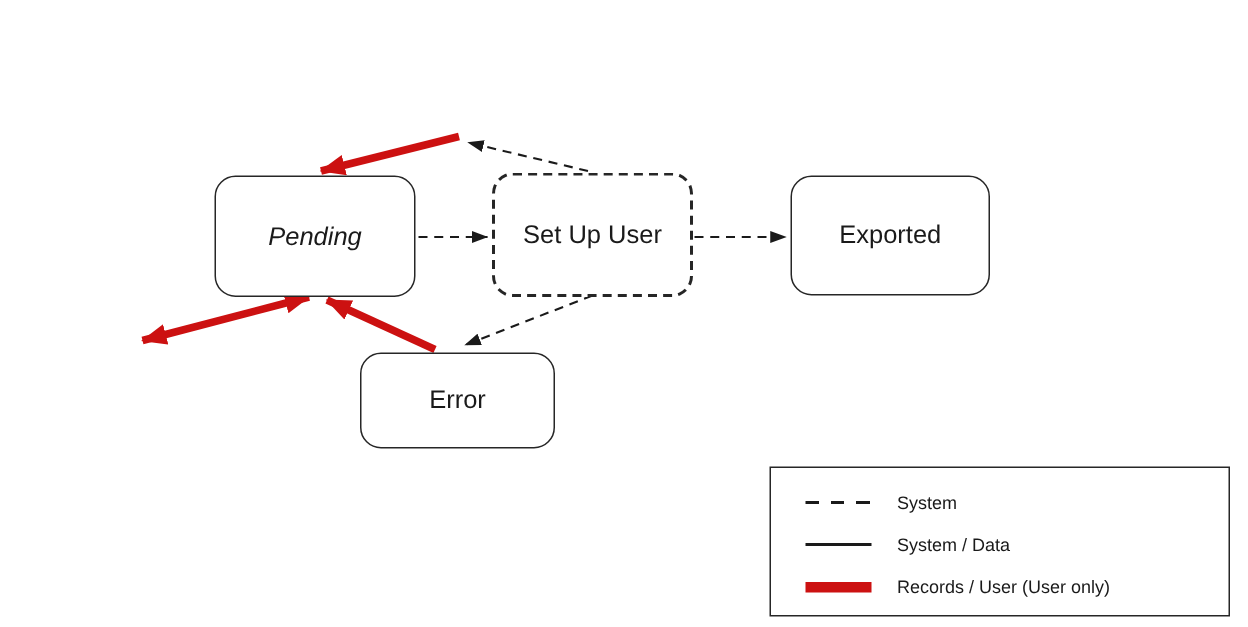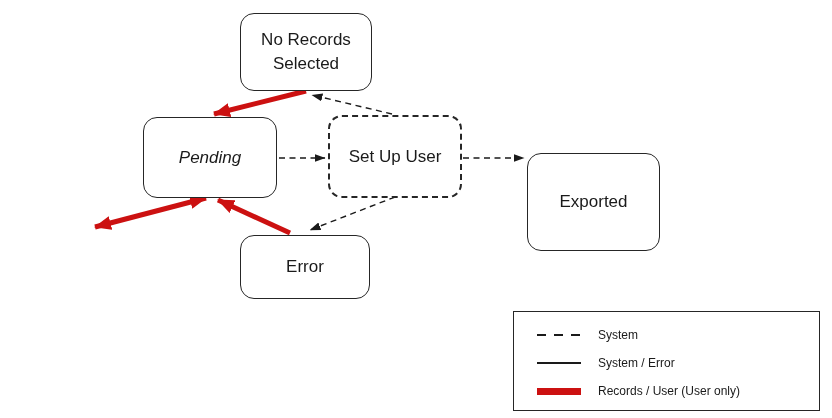--- a/index.html
+++ b/index.html
@@ -29,21 +29,21 @@
     justify-content: center;
     text-align: center;
     font-size: 17px;
     line-height: 24px;
     padding: 4px 10px;
   }
   .node.dashed { border: 2px dashed #262626; }
   .node-no-records { left: 240px; top: 13px;  width: 132px; height: 78px; }
   .node-pending    { left: 143px; top: 117px; width: 134px; height: 81px; font-style: italic; }
   .node-setup      { left: 328px; top: 115px; width: 134px; height: 83px; }
-  .node-exported   { left: 527px; top: 117px; width: 133px; height: 98px; margin-top: 36px; }
+  .node-exported   { left: 527px; top: 117px; width: 133px; height: 80px; }
   .node-canceled   { left: 23px;  top: 233px; width: 136px; height: 76px; }
   .node-error      { left: 240px; top: 235px; width: 130px; height: 64px; }
 
   .edge-dashed { stroke: #1a1a1a; stroke-width: 1.4; stroke-dasharray: 6 4.5; fill: none; }
   .edge-red    { stroke: var(--red, #cc1111); stroke-width: 5; fill: none; }
 
   .legend {
     position: absolute;
     left: 513px; top: 311px;
     width: 307px; height: 100px;
@@ -84,23 +84,20 @@
     <line class="edge-red" x1="306" y1="91" x2="214" y2="114" marker-end="url(#redhead)"></line>
     <line class="edge-red" x1="206" y1="198" x2="95" y2="227" marker-start="url(#redhead)" marker-end="url(#redhead)"></line>
     <line class="edge-red" x1="290" y1="233" x2="218" y2="200" marker-end="url(#redhead)"></line>
 
     <line class="edge-dashed" x1="279" y1="158" x2="325" y2="158" marker-end="url(#blackhead)"></line>
     <line class="edge-dashed" x1="463" y1="158" x2="524" y2="158" marker-end="url(#blackhead)"></line>
     <line class="edge-dashed" x1="392" y1="114" x2="312" y2="95" marker-end="url(#blackhead)"></line>
     <line class="edge-dashed" x1="395" y1="197" x2="310" y2="230" marker-end="url(#blackhead)"></line>
   </svg>
 
-  <div class="node node-no-records">
-    <span>No Records Selected</span>
-  </div>
 
   <div class="node node-pending">
     <span>Pending</span>
   </div>
 
   <div class="node dashed node-setup">
     <span>Set Up User</span>
   </div>
 
   <div class="node node-exported">
@@ -112,21 +109,21 @@
     <span>Error</span>
   </div>
 
   <div class="legend">
     <div class="legend-row">
       <div class="legend-sample sample-dashed"></div>
       <div class="legend-label">System</div>
     </div>
     <div class="legend-row">
       <div class="legend-sample sample-solid"></div>
-      <div class="legend-label">System / Error</div>
+      <div class="legend-label">System / Data</div>
     </div>
     <div class="legend-row">
       <div class="legend-sample sample-thick"></div>
       <div class="legend-label">Records / User (User only)</div>
     </div>
   </div>
 
 </div>
 
 </body></html>

